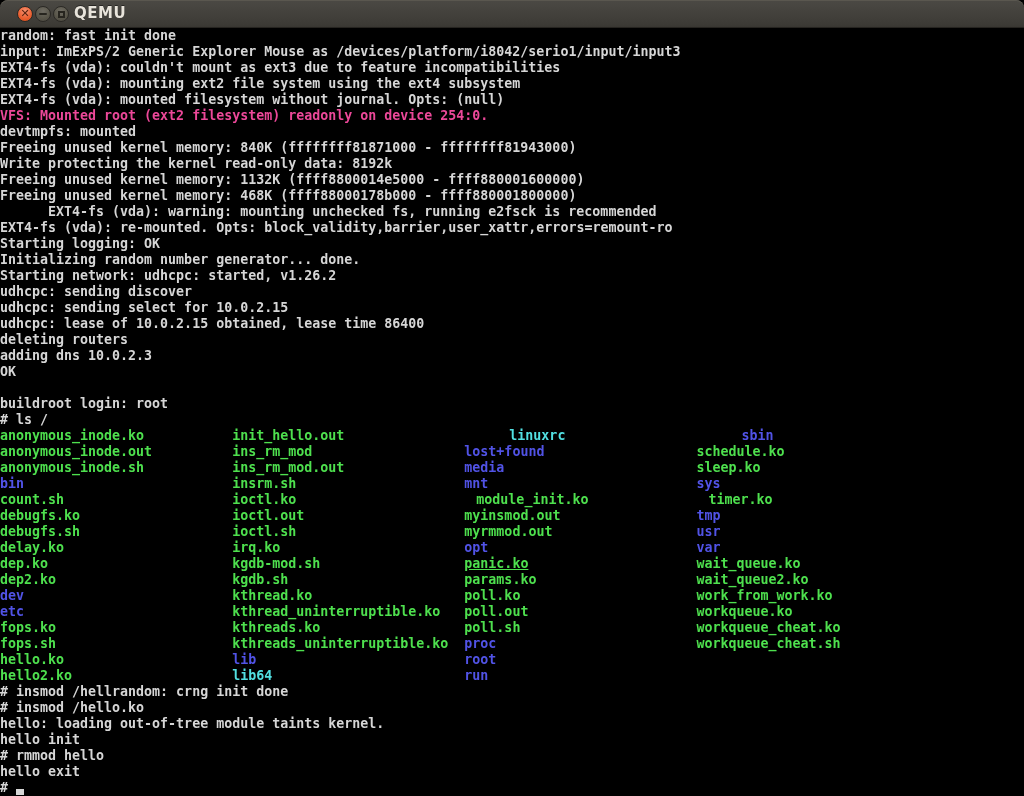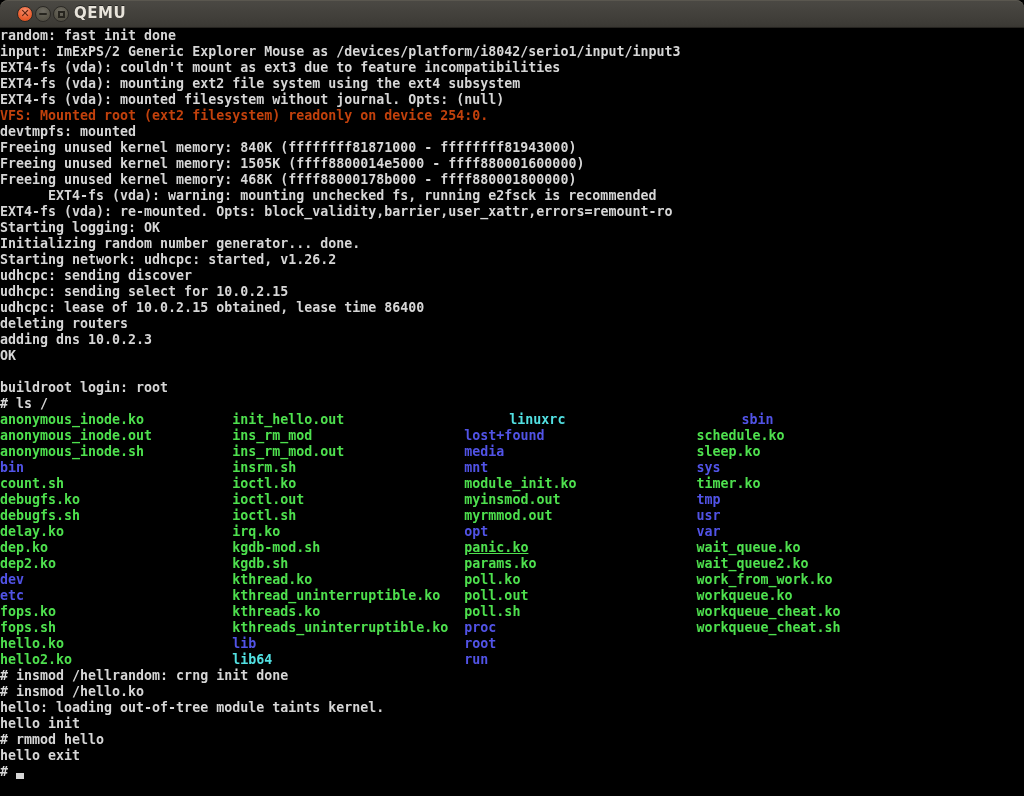--- a/index.html
+++ b/index.html
@@ -113,44 +113,45 @@
     </div>
     <div class="window-title">QEMU</div>
   </div>
   <div class="screen">
     <div id="terminal">
         <div class="tline" style="color: rgb(214, 214, 214);">random: fast init done</div>
         <div class="tline" style="color: rgb(214, 214, 214);">input: ImExPS/2 Generic Explorer Mouse as /devices/platform/i8042/serio1/input/input3</div>
         <div class="tline" style="color: rgb(214, 214, 214);">EXT4-fs (vda): couldn't mount as ext3 due to feature incompatibilities</div>
         <div class="tline" style="color: rgb(214, 214, 214);">EXT4-fs (vda): mounting ext2 file system using the ext4 subsystem</div>
         <div class="tline" style="color: rgb(214, 214, 214);">EXT4-fs (vda): mounted filesystem without journal. Opts: (null)</div>
-        <div class="tline" style="color: #c2410c;">VFS: Mounted root (ext2 filesystem) readonly on device 254:0.</div>
+        <div class="tline" style="color: #ec4899;">VFS: Mounted root (ext2 filesystem) readonly on device 254:0.</div>
         <div class="tline" style="color: rgb(214, 214, 214);">devtmpfs: mounted</div>
         <div class="tline" style="color: rgb(214, 214, 214);">Freeing unused kernel memory: 840K (ffffffff81871000 - ffffffff81943000)</div>
-        <div class="tline" style="color: rgb(214, 214, 214);">Freeing unused kernel memory: 1505K (ffff8800014e5000 - ffff880001600000)</div>
+        <div class="tline" style="color: rgb(214, 214, 214);">Write protecting the kernel read-only data: 8192k</div>
+        <div class="tline" style="color: rgb(214, 214, 214);">Freeing unused kernel memory: 1132K (ffff8800014e5000 - ffff880001600000)</div>
         <div class="tline" style="color: rgb(214, 214, 214);">Freeing unused kernel memory: 468K (ffff88000178b000 - ffff880001800000)</div>
         <div class="tline" style="color: rgb(214, 214, 214); padding-left: 48px;">EXT4-fs (vda): warning: mounting unchecked fs, running e2fsck is recommended</div>
         <div class="tline" style="color: rgb(214, 214, 214);">EXT4-fs (vda): re-mounted. Opts: block_validity,barrier,user_xattr,errors=remount-ro</div>
         <div class="tline" style="color: rgb(214, 214, 214);">Starting logging: OK</div>
         <div class="tline" style="color: rgb(214, 214, 214);">Initializing random number generator... done.</div>
         <div class="tline" style="color: rgb(214, 214, 214);">Starting network: udhcpc: started, v1.26.2</div>
         <div class="tline" style="color: rgb(214, 214, 214);">udhcpc: sending discover</div>
         <div class="tline" style="color: rgb(214, 214, 214);">udhcpc: sending select for 10.0.2.15</div>
         <div class="tline" style="color: rgb(214, 214, 214);">udhcpc: lease of 10.0.2.15 obtained, lease time 86400</div>
         <div class="tline" style="color: rgb(214, 214, 214);">deleting routers</div>
         <div class="tline" style="color: rgb(214, 214, 214);">adding dns 10.0.2.3</div>
         <div class="tline" style="color: rgb(214, 214, 214);">OK</div>
         <div class="tline" style="color: rgb(214, 214, 214);">&nbsp;</div>
         <div class="tline" style="color: rgb(214, 214, 214);">buildroot login: root</div>
         <div class="tline" style="color: rgb(214, 214, 214);"># ls /</div>
         <div class="tline" style="color: rgb(214, 214, 214);"><span style="color: rgb(78, 224, 78);">anonymous_inode.ko</span>           <span style="color: rgb(78, 224, 78);">init_hello.out</span>               <span style="color: rgb(82, 224, 226); margin-left: 45px;">linuxrc</span>                      <span style="color: rgb(81, 83, 230);">sbin</span></div>
         <div class="tline" style="color: rgb(214, 214, 214);"><span style="color: rgb(78, 224, 78);">anonymous_inode.out</span>          <span style="color: rgb(78, 224, 78);">ins_rm_mod</span>                   <span style="color: rgb(81, 83, 230);">lost+found</span>                   <span style="color: rgb(78, 224, 78);">schedule.ko</span></div>
         <div class="tline" style="color: rgb(214, 214, 214);"><span style="color: rgb(78, 224, 78);">anonymous_inode.sh</span>           <span style="color: rgb(78, 224, 78);">ins_rm_mod.out</span>               <span style="color: rgb(81, 83, 230);">media</span>                        <span style="color: rgb(78, 224, 78);">sleep.ko</span></div>
         <div class="tline" style="color: rgb(214, 214, 214);"><span style="color: rgb(81, 83, 230);">bin</span>                          <span style="color: rgb(78, 224, 78);">insrm.sh</span>                     <span style="color: rgb(81, 83, 230);">mnt</span>                          <span style="color: rgb(81, 83, 230);">sys</span></div>
-        <div class="tline" style="color: rgb(214, 214, 214);"><span style="color: rgb(78, 224, 78);">count.sh</span>                     <span style="color: rgb(78, 224, 78);">ioctl.ko</span>                     <span style="color: rgb(78, 224, 78);">module_init.ko</span>               <span style="color: rgb(78, 224, 78);">timer.ko</span></div>
+        <div class="tline" style="color: rgb(214, 214, 214);"><span style="color: rgb(78, 224, 78);">count.sh</span>                     <span style="color: rgb(78, 224, 78);">ioctl.ko</span>                     <span style="color: rgb(78, 224, 78); margin-left: 12px;">module_init.ko</span>               <span style="color: rgb(78, 224, 78);">timer.ko</span></div>
         <div class="tline" style="color: rgb(214, 214, 214);"><span style="color: rgb(78, 224, 78);">debugfs.ko</span>                   <span style="color: rgb(78, 224, 78);">ioctl.out</span>                    <span style="color: rgb(78, 224, 78);">myinsmod.out</span>                 <span style="color: rgb(81, 83, 230);">tmp</span></div>
         <div class="tline" style="color: rgb(214, 214, 214);"><span style="color: rgb(78, 224, 78);">debugfs.sh</span>                   <span style="color: rgb(78, 224, 78);">ioctl.sh</span>                     <span style="color: rgb(78, 224, 78);">myrmmod.out</span>                  <span style="color: rgb(81, 83, 230);">usr</span></div>
         <div class="tline" style="color: rgb(214, 214, 214);"><span style="color: rgb(78, 224, 78);">delay.ko</span>                     <span style="color: rgb(78, 224, 78);">irq.ko</span>                       <span style="color: rgb(81, 83, 230);">opt</span>                          <span style="color: rgb(81, 83, 230);">var</span></div>
         <div class="tline" style="color: rgb(214, 214, 214);"><span style="color: rgb(78, 224, 78);">dep.ko</span>                       <span style="color: rgb(78, 224, 78);">kgdb-mod.sh</span>                  <span style="color: rgb(78, 224, 78); text-decoration: underline;">panic.ko</span>                     <span style="color: rgb(78, 224, 78);">wait_queue.ko</span></div>
         <div class="tline" style="color: rgb(214, 214, 214);"><span style="color: rgb(78, 224, 78);">dep2.ko</span>                      <span style="color: rgb(78, 224, 78);">kgdb.sh</span>                      <span style="color: rgb(78, 224, 78);">params.ko</span>                    <span style="color: rgb(78, 224, 78);">wait_queue2.ko</span></div>
         <div class="tline" style="color: rgb(214, 214, 214);"><span style="color: rgb(81, 83, 230);">dev</span>                          <span style="color: rgb(78, 224, 78);">kthread.ko</span>                   <span style="color: rgb(78, 224, 78);">poll.ko</span>                      <span style="color: rgb(78, 224, 78);">work_from_work.ko</span></div>
         <div class="tline" style="color: rgb(214, 214, 214);"><span style="color: rgb(81, 83, 230);">etc</span>                          <span style="color: rgb(78, 224, 78);">kthread_uninterruptible.ko</span>   <span style="color: rgb(78, 224, 78);">poll.out</span>                     <span style="color: rgb(78, 224, 78);">workqueue.ko</span></div>
         <div class="tline" style="color: rgb(214, 214, 214);"><span style="color: rgb(78, 224, 78);">fops.ko</span>                      <span style="color: rgb(78, 224, 78);">kthreads.ko</span>                  <span style="color: rgb(78, 224, 78);">poll.sh</span>                      <span style="color: rgb(78, 224, 78);">workqueue_cheat.ko</span></div>
         <div class="tline" style="color: rgb(214, 214, 214);"><span style="color: rgb(78, 224, 78);">fops.sh</span>                      <span style="color: rgb(78, 224, 78);">kthreads_uninterruptible.ko</span>  <span style="color: rgb(81, 83, 230);">proc</span>                         <span style="color: rgb(78, 224, 78);">workqueue_cheat.sh</span></div>
         <div class="tline" style="color: rgb(214, 214, 214);"><span style="color: rgb(78, 224, 78);">hello.ko</span>                     <span style="color: rgb(81, 83, 230);">lib</span>                          <span style="color: rgb(81, 83, 230);">root</span></div>

